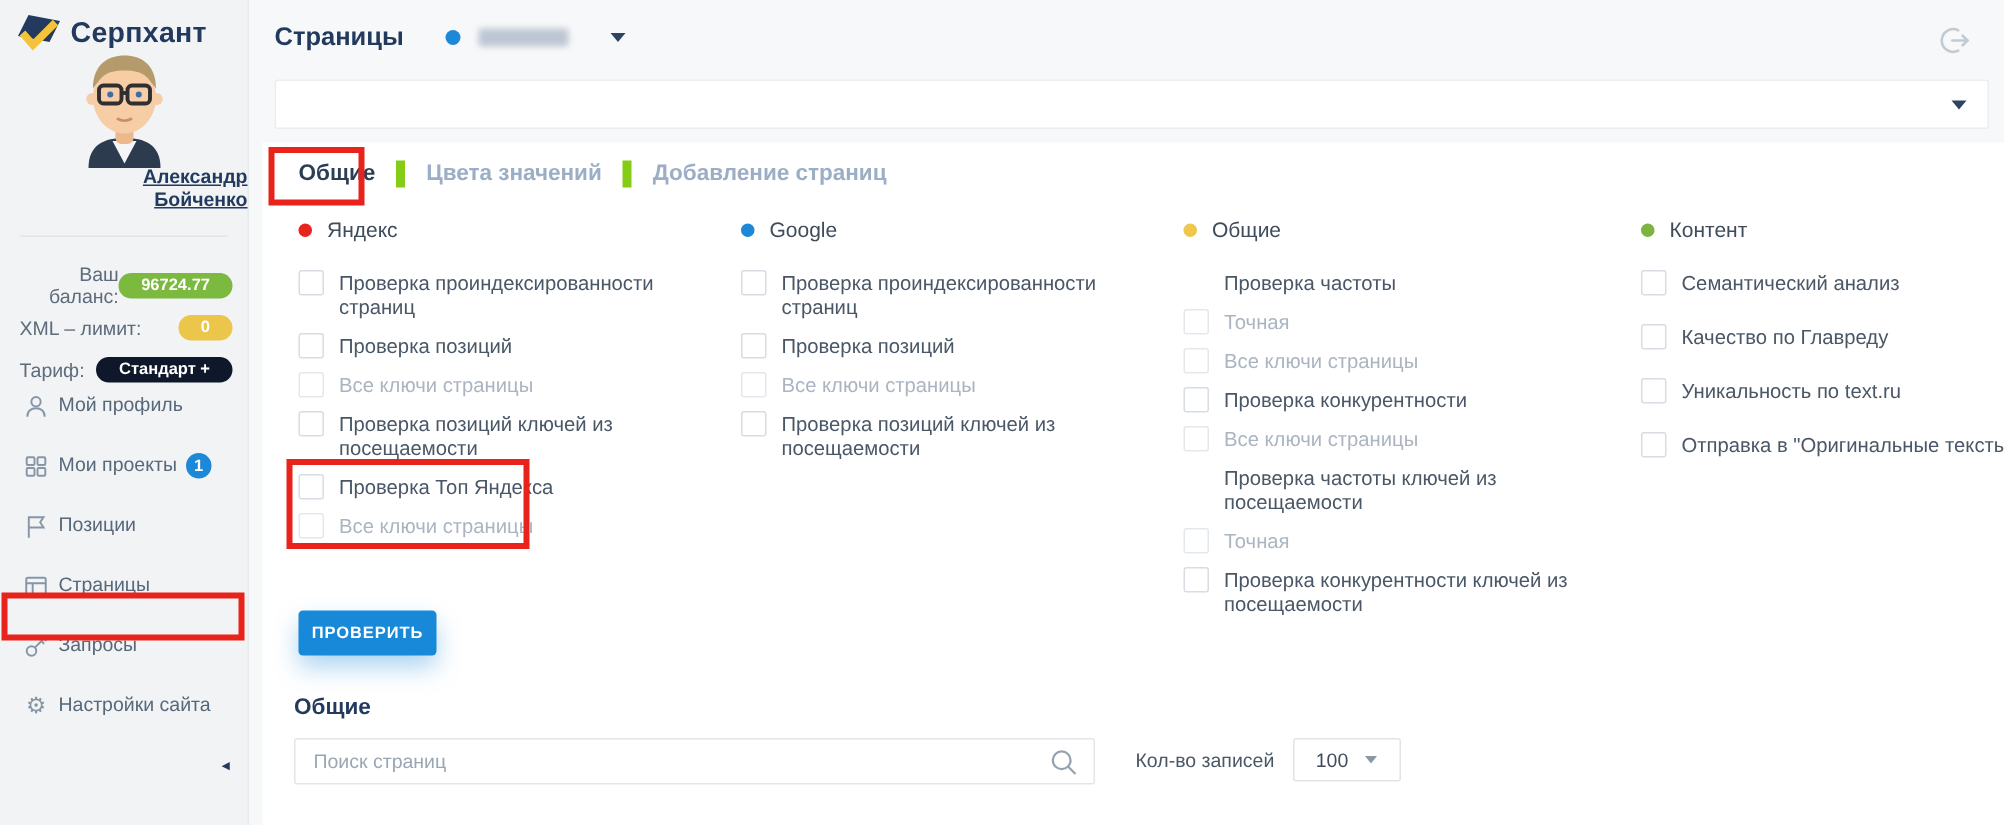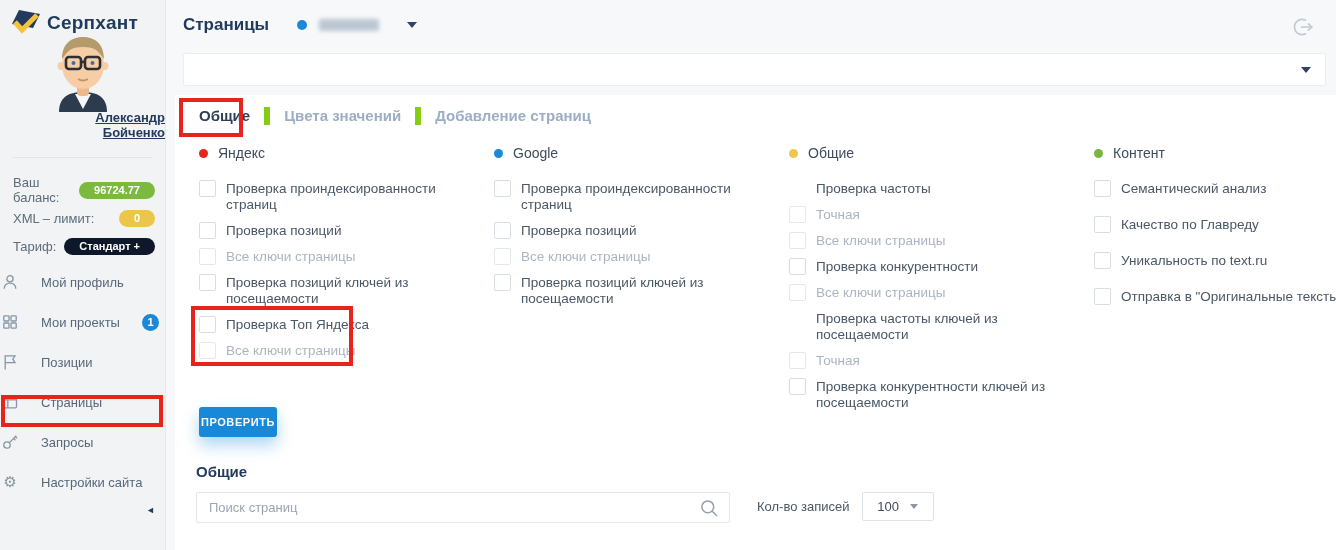--- a/index.html
+++ b/index.html
@@ -14,25 +14,25 @@
   .sidebar { position:absolute; left:0; top:0; width:166px; height:550px;
              background:#f1f3f5; border-right:1px solid #e7eaec; }
   .logo { position:absolute; left:11px; top:9px; display:flex; align-items:center; gap:6px; }
   .logo-text { font-size:19px; font-weight:bold; color:#223a5e; letter-spacing:.2px; }
   .avatar { position:absolute; left:50%; transform:translateX(-50%); top:34px; }
   .user-name { position:absolute; top:110px; width:100%; text-align:right; }
   .user-name a { display:inline-block; width:86px; font-size:13px; font-weight:bold;
                  color:#223a5e; text-decoration:underline; line-height:15px; cursor:pointer; }
   .sb-divider { position:absolute; top:157px; left:13px; right:13px; border-top:1px solid #e1e5e9; }
   .stats { position:absolute; top:176px; left:13px; right:10px; }
-  .stat-row { display:flex; align-items:center; justify-content:space-between; height:28px; }
+  .stat-row { display:flex; align-items:center; justify-content:space-between; height:28px;text-align:right; }
   .stat-label { font-size:13px; color:#5d6b7b; }
   .badge { color:#fff; font-weight:bold; font-size:11px; border-radius:10px; padding:3px 15px; line-height:11px; }
   .menu { position:absolute; top:262px; left:0; right:0; }
-  .menu-item { height:40px; display:flex; align-items:center; padding-left:1px; gap:22px; cursor:pointer; }
+  .menu-item { height:40px; display:flex; align-items:flex-start; padding-left:15px; gap:6px; cursor:pointer; }
   .menu-item svg, .menu-item .uni-icon { flex:none; }
   .uni-icon { width:18px; text-align:center; font-size:15px; color:#8796a6; line-height:18px; }
   .menu-label { font-size:13px; color:#57687a; }
   .menu-badge { width:17px; height:17px; border-radius:50%; background:#1d87d8; color:#fff;
                 font-size:11px; font-weight:bold; display:flex; align-items:center; justify-content:center; }
   .collapse { position:absolute; left:146px; top:505px; font-size:9px; color:#223a5e; cursor:pointer; }
   
   .main-header { position:absolute; left:183px; top:14px; height:22px; display:flex; align-items:center; }
   .page-title { font-size:17px; font-weight:bold; color:#223a5e; }
   .proj-switch { display:flex; align-items:center; margin-left:28px; cursor:pointer; }
@@ -62,21 +62,21 @@
   .row { display:flex; align-items:flex-start; margin-bottom:9px; }
   .cb { width:17px; height:17px; flex:none; background:#fff; border:1px solid #d7dde3;
         border-radius:2px; margin-right:10px; cursor:pointer; }
   .lbl { font-size:13.5px; color:#4a5766; line-height:16px; max-width:232px; padding-top:1px; cursor:pointer; }
   .row.muted .lbl { color:#abb5c1; }
   .row.muted .cb { border-color:#e3e8ed; }
   .row.label-only { padding-left:27px; }
   .row.label-only .lbl { cursor:default; }
   .gt2 { margin-top:3px; } .gt8 { margin-top:8px; }
   .spaced { margin-bottom:19px; }
-  .check-btn { position:absolute; left:24px; top:312px; width:78px; height:30px;
+  .check-btn { position:absolute; left:24px; top:312px; width:92px; height:30px;
                background:#1888d8; color:#fff; border:none; border-radius:3px;
                font-size:11px; font-weight:bold; letter-spacing:.6px;
                box-shadow:0 8px 16px rgba(24,136,216,.35); cursor:pointer; font-family:inherit; }
   .section-title { position:absolute; left:21px; top:368px; font-size:15px; font-weight:bold; color:#223a5e; }
   .search-wrap { position:absolute; left:21px; top:397px; width:534px; height:31px;
                  background:#fff; border:1px solid #e2e6ea; border-radius:2px; }
   .search-input { width:100%; height:100%; border:none; outline:none; background:transparent;
                   padding:0 40px 0 12px; font-size:13px; font-family:inherit; color:#415060; }
   .search-input::placeholder { color:#9aa6b3; opacity:1; }
   .search-icon { position:absolute; right:9px; top:5px; cursor:pointer; }

